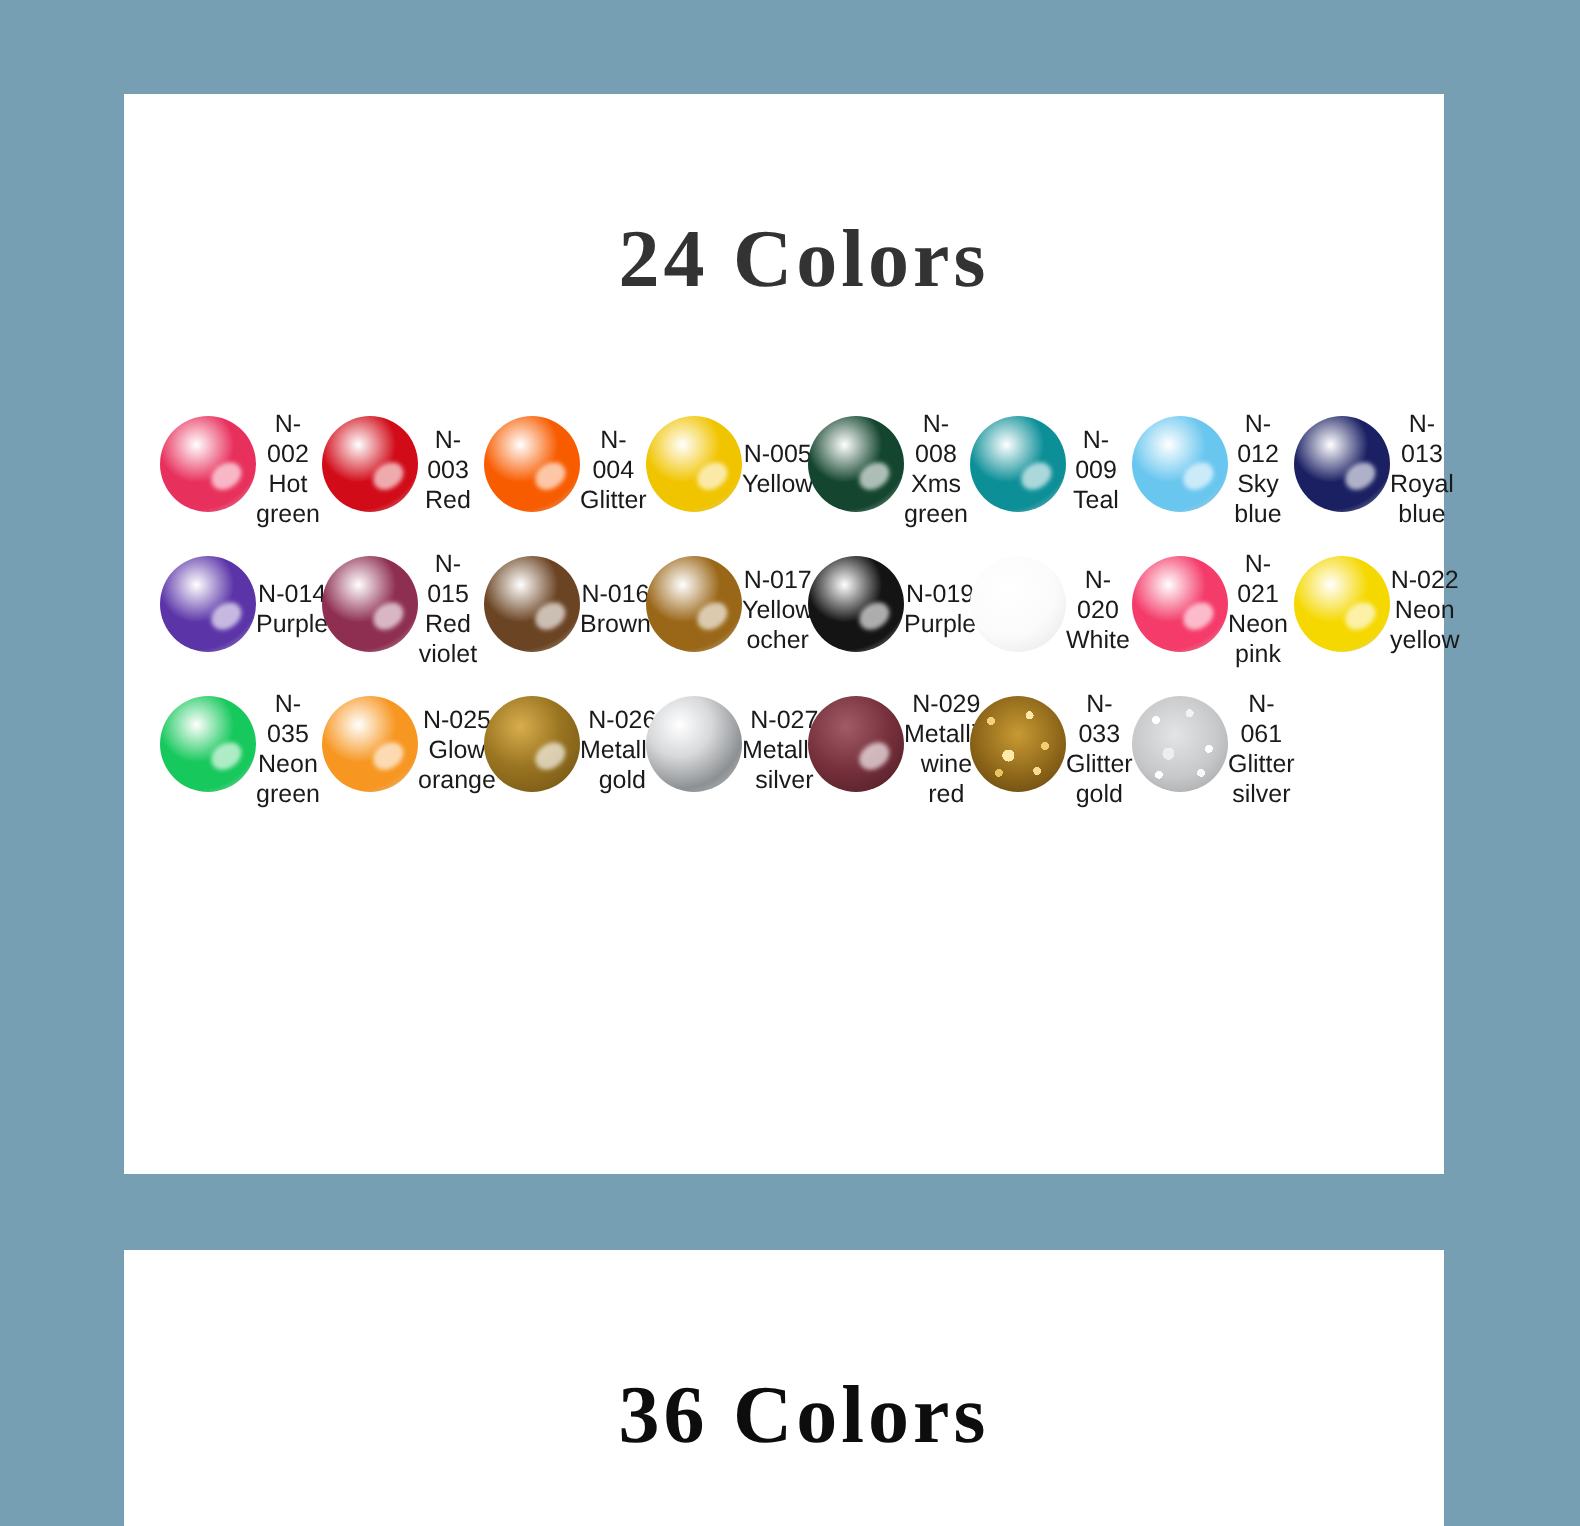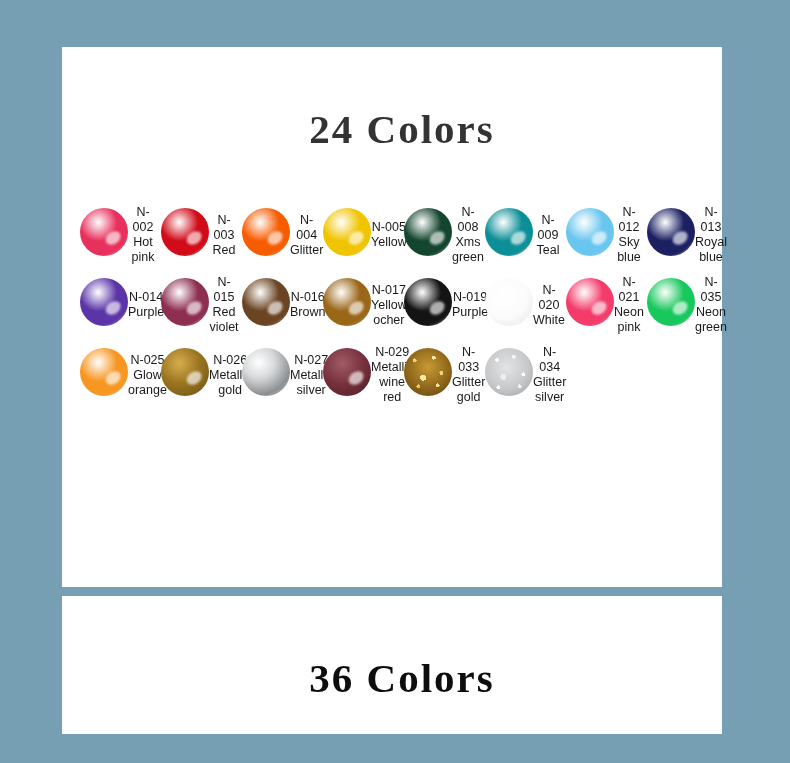--- a/index.html
+++ b/index.html
@@ -24,21 +24,21 @@
     position: absolute;
     background: #ffffff;
     left: 62px;
     width: 660px;
   }
   .panel-24 {
     top: 47px;
     height: 540px;
   }
   .panel-36 {
-    top: 596px;
+    top: 625px;
     height: 138px;
   }
 
   
   .section-title {
     text-align: center;
     font-family: Liberation Serif, serif;
     font-weight: bold;
     letter-spacing: 2px;
     margin-left: 20px;
@@ -128,21 +128,21 @@
   <div class="panel panel-24">
     <div class="section-title title-24">24  Colors</div>
 
     <div class="swatch-grid">
         <div class="swatch-cell">
           <div class="dot-wrap">
             <div class="dot" style="background: radial-gradient(circle at 38% 30%, rgba(255, 255, 255, 0.3) 0%, rgb(232, 48, 92) 42%, rgb(232, 48, 92) 72%, rgba(0, 0, 0, 0.18) 100%);"></div>
           </div>
           <div class="swatch-label">
             <span class="swatch-code">N-002</span>
-            <span class="swatch-name">Hot pink</span>
+            <span class="swatch-name">Hot green</span>
           </div>
         </div>
         <div class="swatch-cell">
           <div class="dot-wrap">
             <div class="dot" style="background: radial-gradient(circle at 38% 30%, rgba(255, 255, 255, 0.3) 0%, rgb(209, 11, 24) 42%, rgb(209, 11, 24) 72%, rgba(0, 0, 0, 0.18) 100%);"></div>
           </div>
           <div class="swatch-label">
             <span class="swatch-code">N-003</span>
             <span class="swatch-name">Red</span>
           </div>
@@ -259,20 +259,29 @@
           <div class="dot-wrap">
             <div class="dot" style="background: radial-gradient(circle at 38% 30%, rgba(255, 255, 255, 0.3) 0%, rgb(244, 59, 105) 42%, rgb(244, 59, 105) 72%, rgba(0, 0, 0, 0.18) 100%);"></div>
           </div>
           <div class="swatch-label">
             <span class="swatch-code">N-021</span>
             <span class="swatch-name">Neon pink</span>
           </div>
         </div>
         <div class="swatch-cell">
           <div class="dot-wrap">
+            <div class="dot" style="background: radial-gradient(circle at 38% 30%, rgba(255, 255, 255, 0.3) 0%, rgb(245, 216, 0) 42%, rgb(245, 216, 0) 72%, rgba(0, 0, 0, 0.18) 100%);"></div>
+          </div>
+          <div class="swatch-label">
+            <span class="swatch-code">N-022</span>
+            <span class="swatch-name">Neon yellow</span>
+          </div>
+        </div>
+        <div class="swatch-cell">
+          <div class="dot-wrap">
             <div class="dot" style="background: radial-gradient(circle at 38% 30%, rgba(255, 255, 255, 0.3) 0%, rgb(23, 200, 92) 42%, rgb(23, 200, 92) 72%, rgba(0, 0, 0, 0.18) 100%);"></div>
           </div>
           <div class="swatch-label">
             <span class="swatch-code">N-035</span>
             <span class="swatch-name">Neon green</span>
           </div>
         </div>
         <div class="swatch-cell">
           <div class="dot-wrap">
             <div class="dot" style="background: radial-gradient(circle at 38% 30%, rgba(255, 255, 255, 0.3) 0%, rgb(247, 151, 34) 42%, rgb(247, 151, 34) 72%, rgba(0, 0, 0, 0.18) 100%);"></div>
@@ -316,21 +325,21 @@
           <div class="swatch-label">
             <span class="swatch-code">N-033</span>
             <span class="swatch-name">Glitter gold</span>
           </div>
         </div>
         <div class="swatch-cell">
           <div class="dot-wrap">
             <div class="dot nogloss" style="background: radial-gradient(circle at 25% 25%, rgb(255, 255, 255) 0px, rgb(255, 255, 255) 2px, transparent 2px), radial-gradient(circle at 60% 18%, rgb(242, 243, 244) 0px, rgb(242, 243, 244) 2px, transparent 2px), radial-gradient(circle at 80% 55%, rgb(255, 255, 255) 0px, rgb(255, 255, 255) 2px, transparent 2px), radial-gradient(circle at 38% 60%, rgb(236, 238, 240) 0px, rgb(236, 238, 240) 3px, transparent 3px), radial-gradient(circle at 28% 82%, rgb(255, 255, 255) 0px, rgb(255, 255, 255) 2px, transparent 2px), radial-gradient(circle at 72% 80%, rgb(247, 248, 249) 0px, rgb(247, 248, 249) 2px, transparent 2px), radial-gradient(circle at 45% 40%, rgb(226, 228, 230) 0%, rgb(198, 200, 202) 55%, rgb(154, 157, 159) 100%);"></div>
           </div>
           <div class="swatch-label">
-            <span class="swatch-code">N-034</span>
+            <span class="swatch-code">N-061</span>
             <span class="swatch-name">Glitter silver</span>
           </div>
         </div>
       </div>
   </div>
 
   <div class="panel panel-36">
     <div class="section-title title-36">36  Colors</div>
   </div>
 

